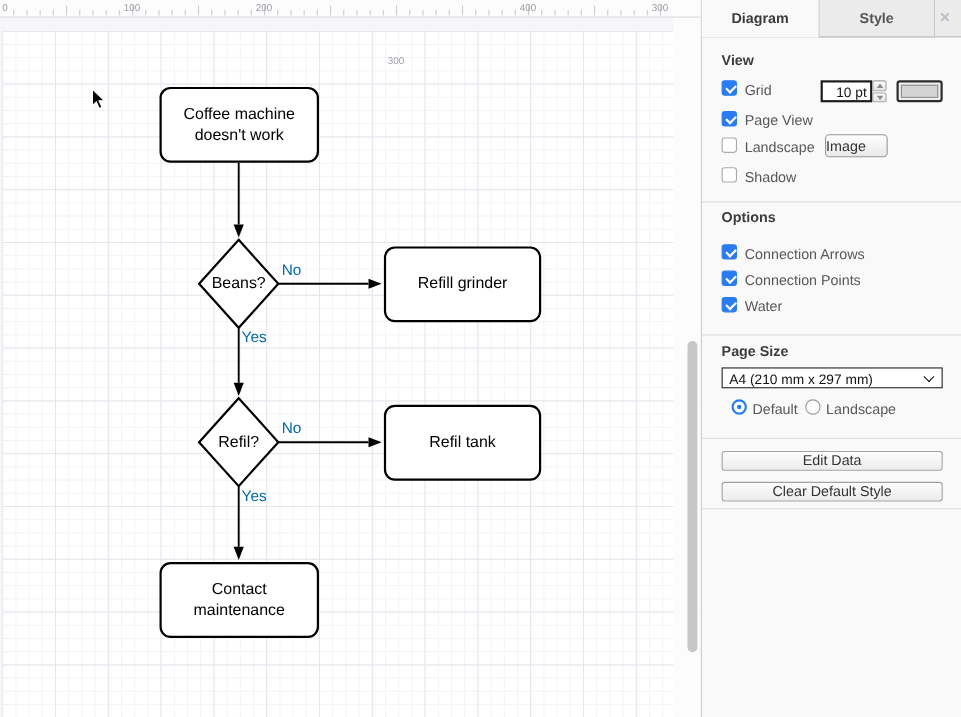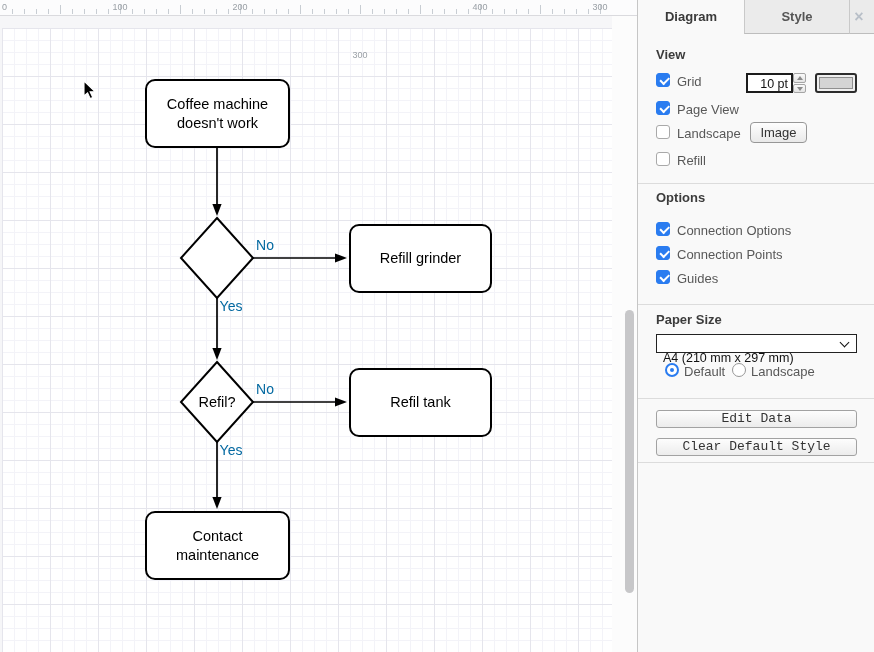--- a/index.html
+++ b/index.html
@@ -63,28 +63,28 @@
       background:linear-gradient(#fafafa,#e4e4e4);border-radius:2px;}
   .spin.up{top:0;} .spin.down{top:10.5px;}
   .spin::after{content:"";position:absolute;left:2.5px;border-left:3px solid transparent;border-right:3px solid transparent;}
   .spin.up::after{top:2px;border-bottom:4px solid #8a8a8a;}
   .spin.down::after{top:2.5px;border-top:4px solid #8a8a8a;}
   .swatch{position:absolute;left:177px;top:73px;width:42px;height:20px;box-sizing:border-box;
       border:2px solid #2c2c2c;border-radius:3px;background:#efefef;padding:2px;}
   .swatch-inner{width:100%;height:100%;box-sizing:border-box;background:#d4d4d4;border:1px solid #8f8f8f;}
   .btn-image{position:absolute;left:112px;top:122px;width:57px;height:21px;box-sizing:border-box;
       border:1px solid #979797;border-radius:4px;background:linear-gradient(#fefefe,#e9e9e9);
-      font-size:13px;color:#333;text-align:center;line-height:19px;}
+      font-size:13px;color:#333;text-align:left;line-height:19px;}
   .select{position:absolute;left:18px;top:334px;width:201px;height:19px;box-sizing:border-box;
-      border:1px solid #222;background:#fff;font-size:12.5px;color:#111;padding:16px 0 0 6px;}
+      border:1px solid #222;background:#fff;font-size:12.5px;color:#111;padding:3px 0 0 6px;}
   .chev{position:absolute;right:8px;top:4px;width:6px;height:6px;
       border-right:1.8px solid #111;border-bottom:1.8px solid #111;transform:rotate(45deg);}
   .action-btn{position:absolute;left:18px;width:201px;height:18px;box-sizing:border-box;
       border:1px solid #a2a2a2;border-radius:3px;background:linear-gradient(#fdfdfd,#ececec);
-      font-size:13px;color:#333;text-align:center;line-height:15px;font-family:Liberation Mono, monospace;}
+      font-size:13px;color:#333;text-align:center;line-height:15px;}
   .divider{position:absolute;left:0;width:237px;height:1px;background:#dcdcdc;}
 </style>
 </head>
 <body>
 
 <div class="app">
 
   <div class="canvas-area">
     <div class="page"></div>
     <div id="ruler">
@@ -164,20 +164,21 @@
         </g>
         <g>
           <line x1="217" y1="442" x2="217" y2="497" stroke="#000" stroke-width="1.7"></line>
           <polygon points="217,509 212.4,497 221.6,497" fill="#000"></polygon>
         </g>
         <polygon points="217,218 253,258 217,298 181,258" fill="#fff" stroke="#000" stroke-width="2"></polygon>
         <polygon points="217,362 253,402 217,442 181,402" fill="#fff" stroke="#000" stroke-width="2"></polygon>
       </svg>
     <div id="node-layer">
         <div class="node" style="left: 145px; top: 79px; width: 145px; height: 69px;">Coffee machine doesn't work</div>
+        <div class="dlabel" style="left: 181px; top: 218px; width: 72px; height: 80px;">Beans?</div>
         <div class="node" style="left: 349px; top: 224px; width: 143px; height: 69px;">Refill grinder</div>
         <div class="dlabel" style="left: 181px; top: 362px; width: 72px; height: 80px;">Refil?</div>
         <div class="node" style="left: 349px; top: 368px; width: 143px; height: 69px;">Refil tank</div>
         <div class="node" style="left: 145px; top: 511px; width: 145px; height: 69px;">Contact maintenance</div>
         <div class="edge-label" style="left: 265px; top: 245px;">No</div>
         <div class="edge-label" style="left: 231px; top: 306px;">Yes</div>
         <div class="edge-label" style="left: 265px; top: 389px;">No</div>
         <div class="edge-label" style="left: 231px; top: 450px;">Yes</div>
       </div>
     <div class="vscroll">
@@ -209,44 +210,44 @@
       </div>
 
     <div class="cb checked" style="left:18px;top:101px"></div>
     <div class="lbl" style="left:39px;top:102px">Page View</div>
 
     <div class="cb" style="left:18px;top:125px"></div>
     <div class="lbl" style="left:39px;top:126px">Landscape</div>
     <div class="btn-image">Image</div>
 
     <div class="cb" style="left:18px;top:152px"></div>
-    <div class="lbl" style="left:39px;top:153px">Refill</div>
+    <div class="lbl" style="left:39px;top:153px">Shadow</div>
 
     <div class="divider" style="top:183px"></div>
 
     <div class="sec-title" style="top:190px">Options</div>
 
     <div class="divider" style="top:304px"></div>
 
-    <div class="sec-title" style="top:312px">Paper Size</div>
+    <div class="sec-title" style="top:312px">Page Size</div>
     <div class="select">
       <span>A4 (210 mm x 297 mm)</span>
       <span class="chev"></span>
     </div>
     <div class="radio selected" style="left:27px;top:363px"></div>
     <div class="lbl" style="left:46px;top:364px">Default</div>
     <div class="radio" style="left:94px;top:363px"></div>
     <div class="lbl" style="left:113px;top:364px">Landscape</div>
 
     <div class="divider" style="top:398px"></div>
 
     <div class="action-btn" style="top:410px">Edit Data</div>
     <div class="action-btn" style="top:438px">Clear Default Style</div>
 
     <div class="divider" style="top:462px"></div>
   <div class="cb checked" style="left: 18px; top: 222px;"></div>
-      <div class="lbl" style="left: 39px; top: 223px;">Connection Options</div>
+      <div class="lbl" style="left: 39px; top: 223px;">Connection Arrows</div>
       <div class="cb checked" style="left: 18px; top: 246px;"></div>
       <div class="lbl" style="left: 39px; top: 247px;">Connection Points</div>
       <div class="cb checked" style="left: 18px; top: 270px;"></div>
-      <div class="lbl" style="left: 39px; top: 271px;">Guides</div>
+      <div class="lbl" style="left: 39px; top: 271px;">Water</div>
     </div>
 </div>
 
 </body></html>

